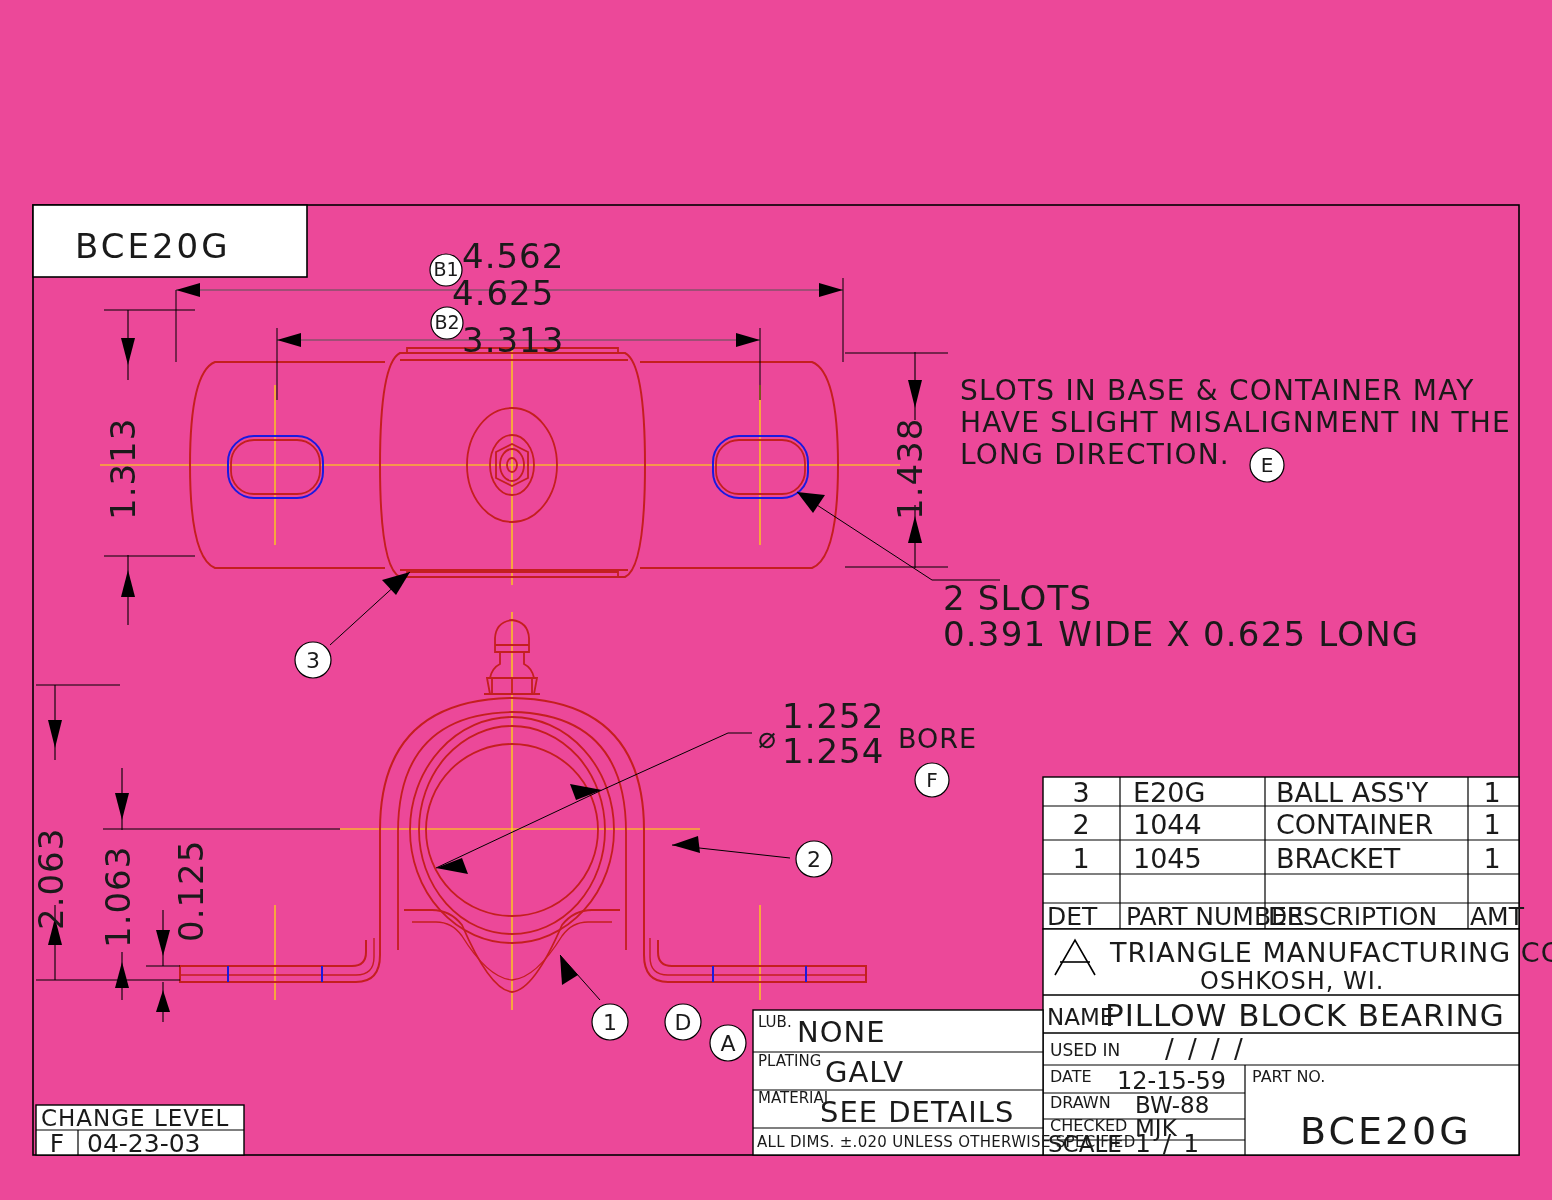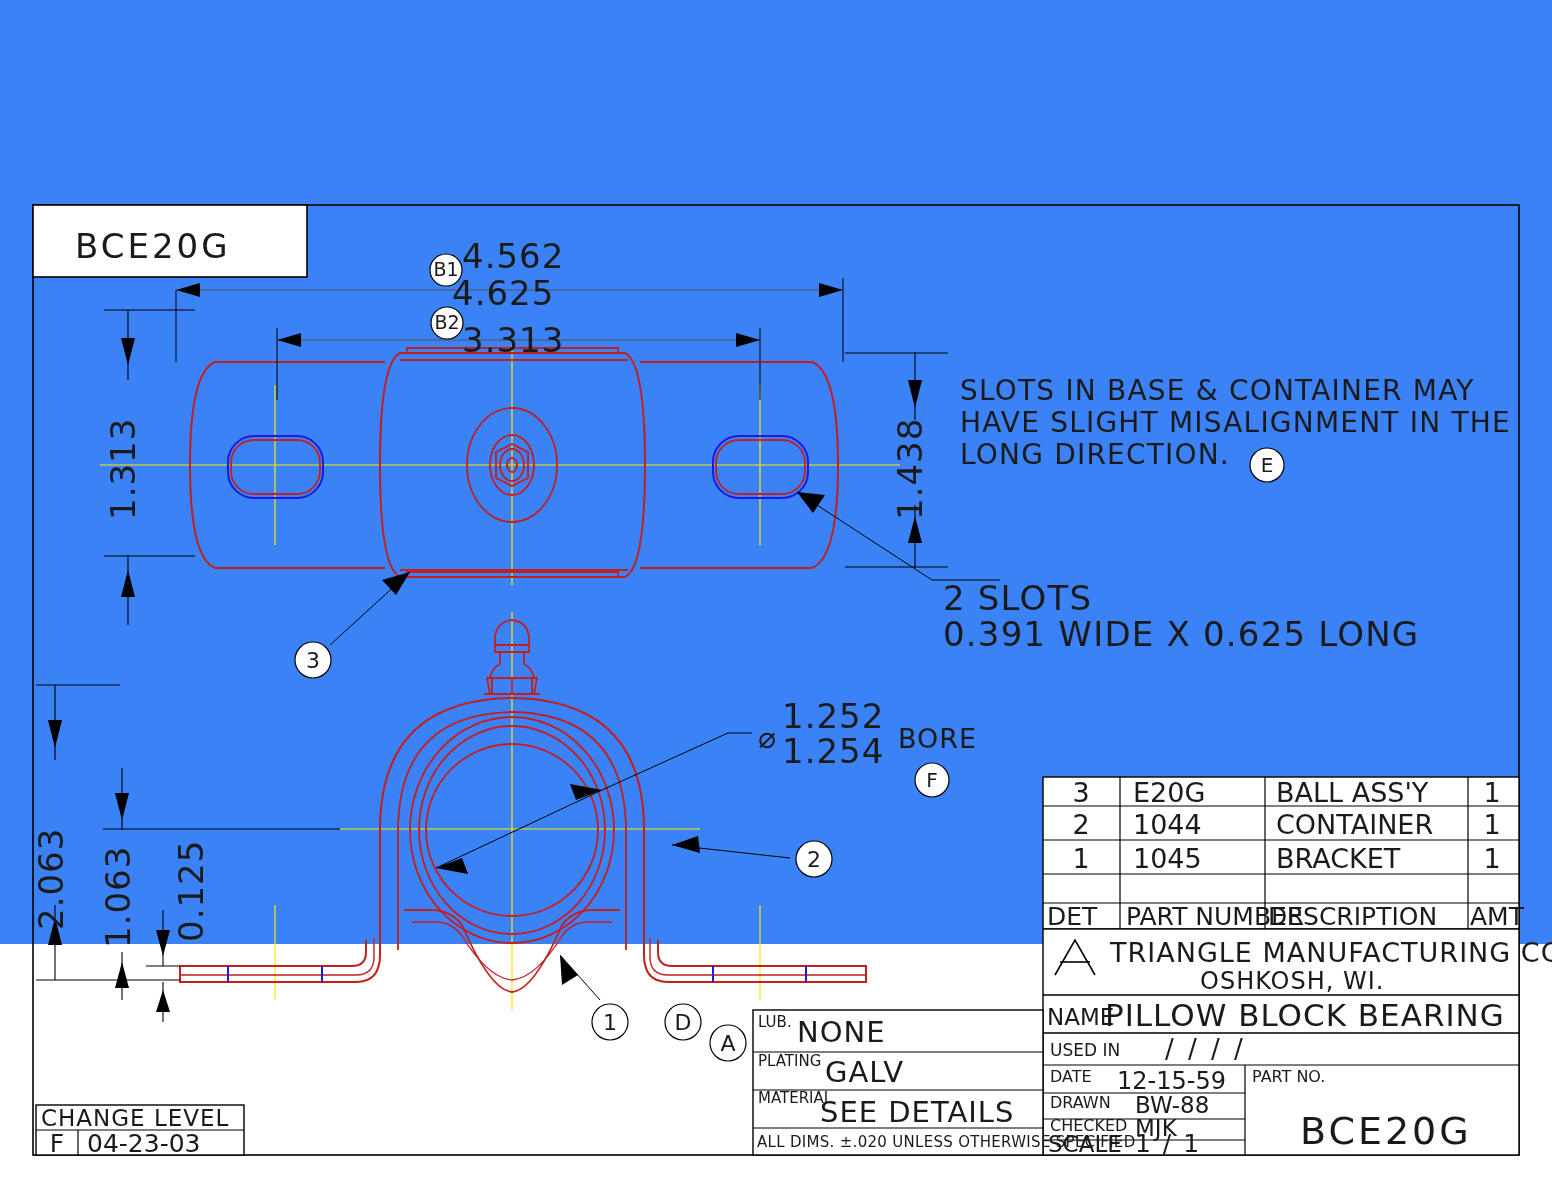--- a/index.html
+++ b/index.html
@@ -1,17 +1,17 @@
 <!DOCTYPE html>
 <html><head>
 <meta charset="utf-8">
 <style>
   html,body{margin:0;padding:0;background:#ffffff;}
   body{width:1552px;height:1200px;font-family:"DejaVu Sans",sans-serif;overflow:hidden;}
-  #sheet{position:relative;width:1552px;height:944px;background:#3b82f6;}
+  #sheet{position:relative;width:1552px;height:1200px;background:#ec4899;}
   svg{display:block;}
   .txt{font-family:"DejaVu Sans",sans-serif;fill:#1a1a1a;}
 </style>
 </head>
 <body>
 
 <div id="sheet">
 <svg width="1552" height="1200" viewBox="0 0 1552 1200" xmlns="http://www.w3.org/2000/svg">
 
   <rect x="33" y="205" width="1486" height="950" fill="none" stroke="#000" stroke-width="1.6"></rect>

